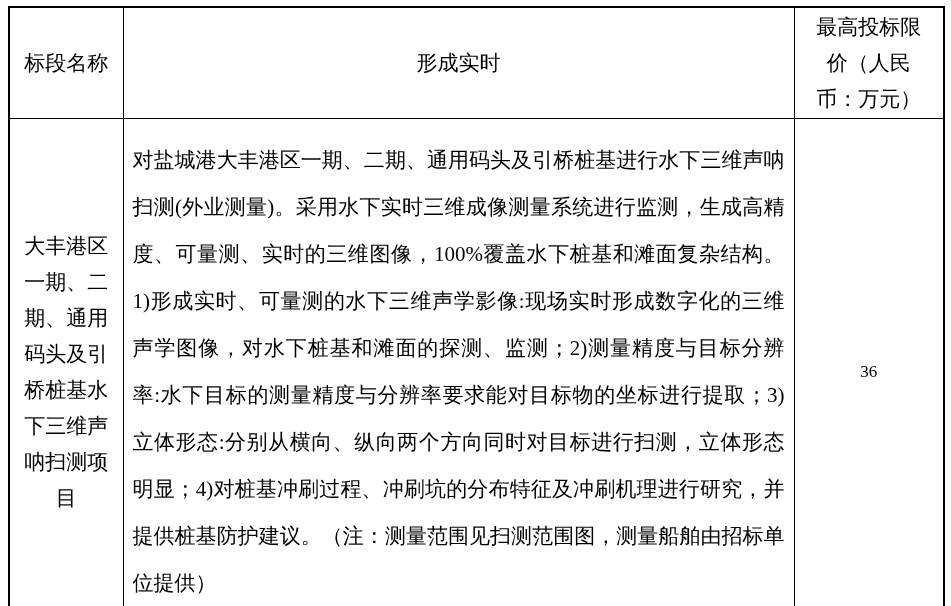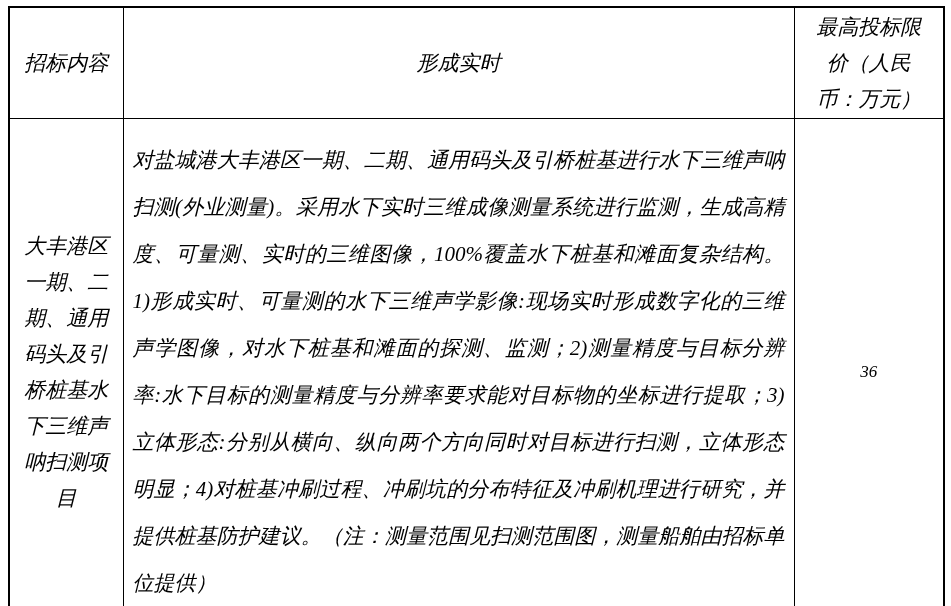--- a/index.html
+++ b/index.html
@@ -25,21 +25,20 @@
     border: 2px solid #000000;
   }
   .doc-table th,
   .doc-table td {
     border: 1px solid #000000;
     font-weight: normal;
     font-size: 21px;
     vertical-align: middle;
     background: #ffffff;
     overflow: hidden;
-    font-style: italic;
   }
   
   .col-w-section { width: 114px; }
   .col-w-content { width: 671px; }
   .col-w-price   { width: 150px; }
 
   
   tr.header-row th {
     height: 108px;
     text-align: center;
@@ -73,21 +72,21 @@
 <body>
 
 <table class="doc-table">
   <colgroup>
     <col class="col-w-section">
     <col class="col-w-content">
     <col class="col-w-price">
   </colgroup>
   <thead>
     <tr class="header-row">
-      <th class="header-section">招标内容</th>
+      <th class="header-section">标段名称</th>
       <th class="header-content">形成实时</th>
       <th class="header-price">最高投标限价（人民币：万元）</th>
     </tr>
   </thead>
   <tbody>
     <tr class="body-row">
       <td class="cell-section">大丰港区一期、二期、通用码头及引桥桩基水下三维声呐扫测项目</td>
       <td class="cell-content">对盐城港大丰港区一期、二期、通用码头及引桥桩基进行水下三维声呐扫测(外业测量)。采用水下实时三维成像测量系统进行监测，生成高精度、可量测、实时的三维图像，100%覆盖水下桩基和滩面复杂结构。1)形成实时、可量测的水下三维声学影像:现场实时形成数字化的三维声学图像，对水下桩基和滩面的探测、监测；2)测量精度与目标分辨率:水下目标的测量精度与分辨率要求能对目标物的坐标进行提取；3)立体形态:分别从横向、纵向两个方向同时对目标进行扫测，立体形态明显；4)对桩基冲刷过程、冲刷坑的分布特征及冲刷机理进行研究，并提供桩基防护建议。（注：测量范围见扫测范围图，测量船舶由招标单位提供）</td>
       <td class="cell-price">36</td>
     </tr>

